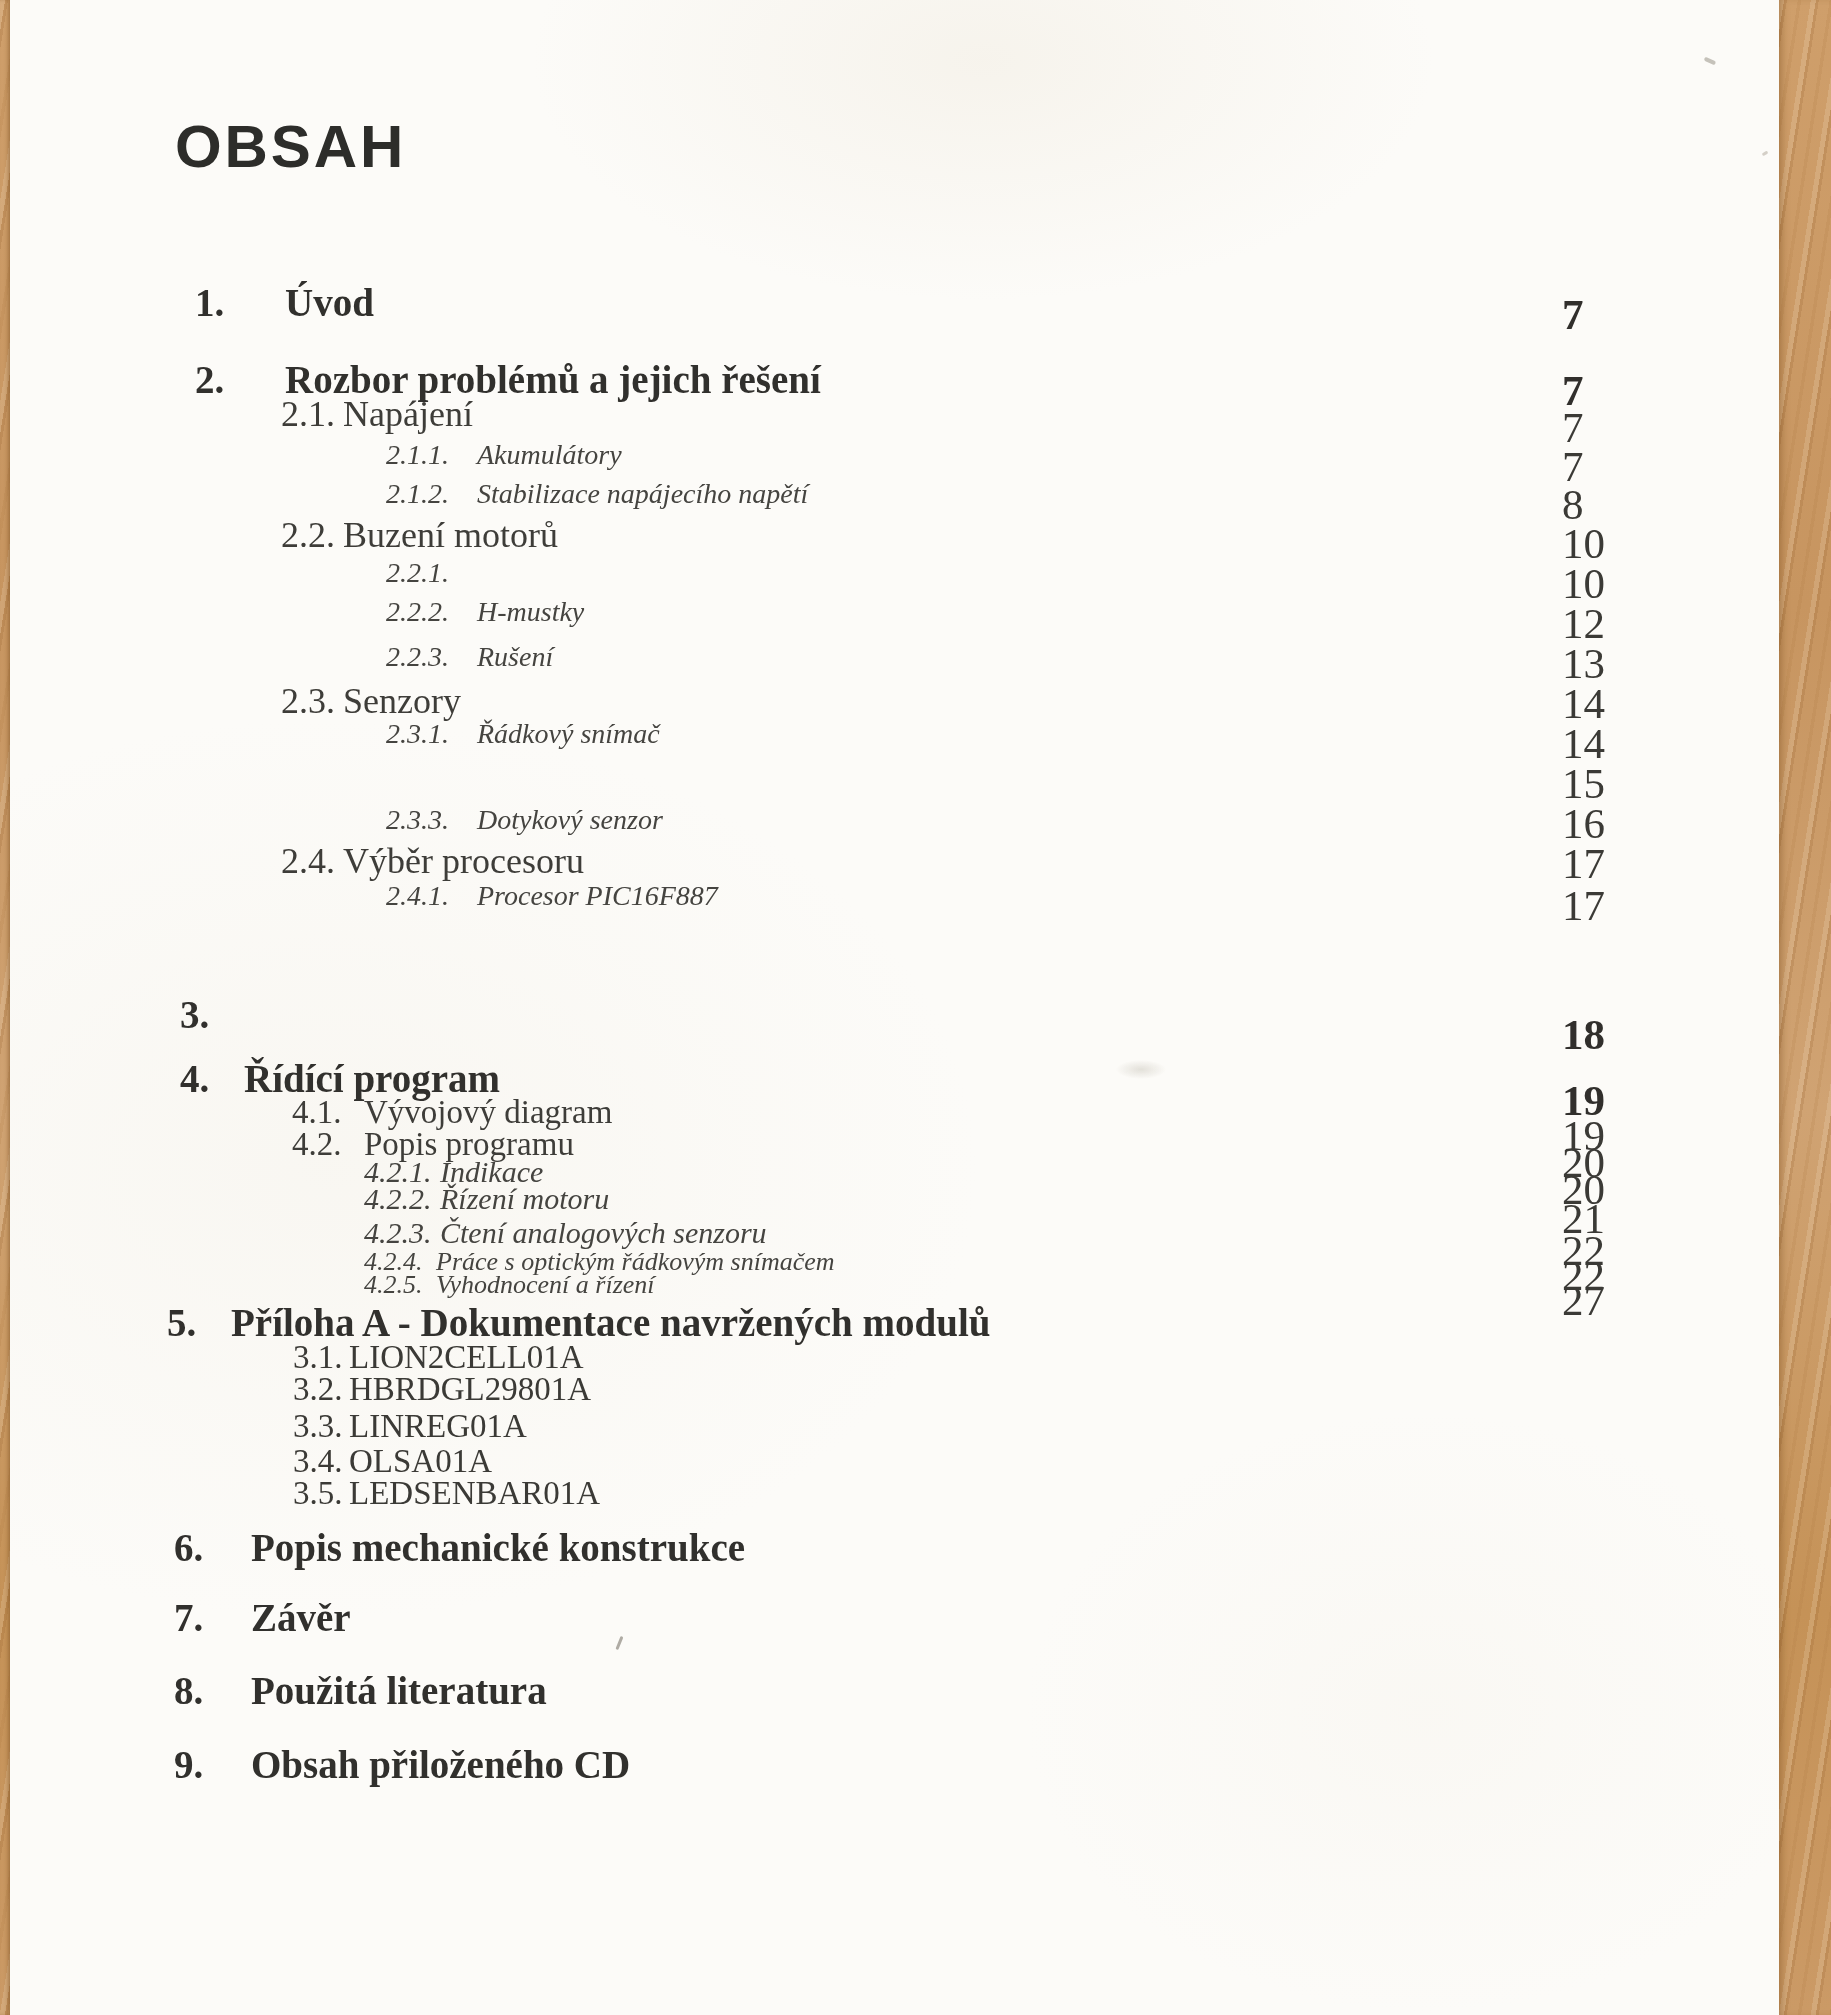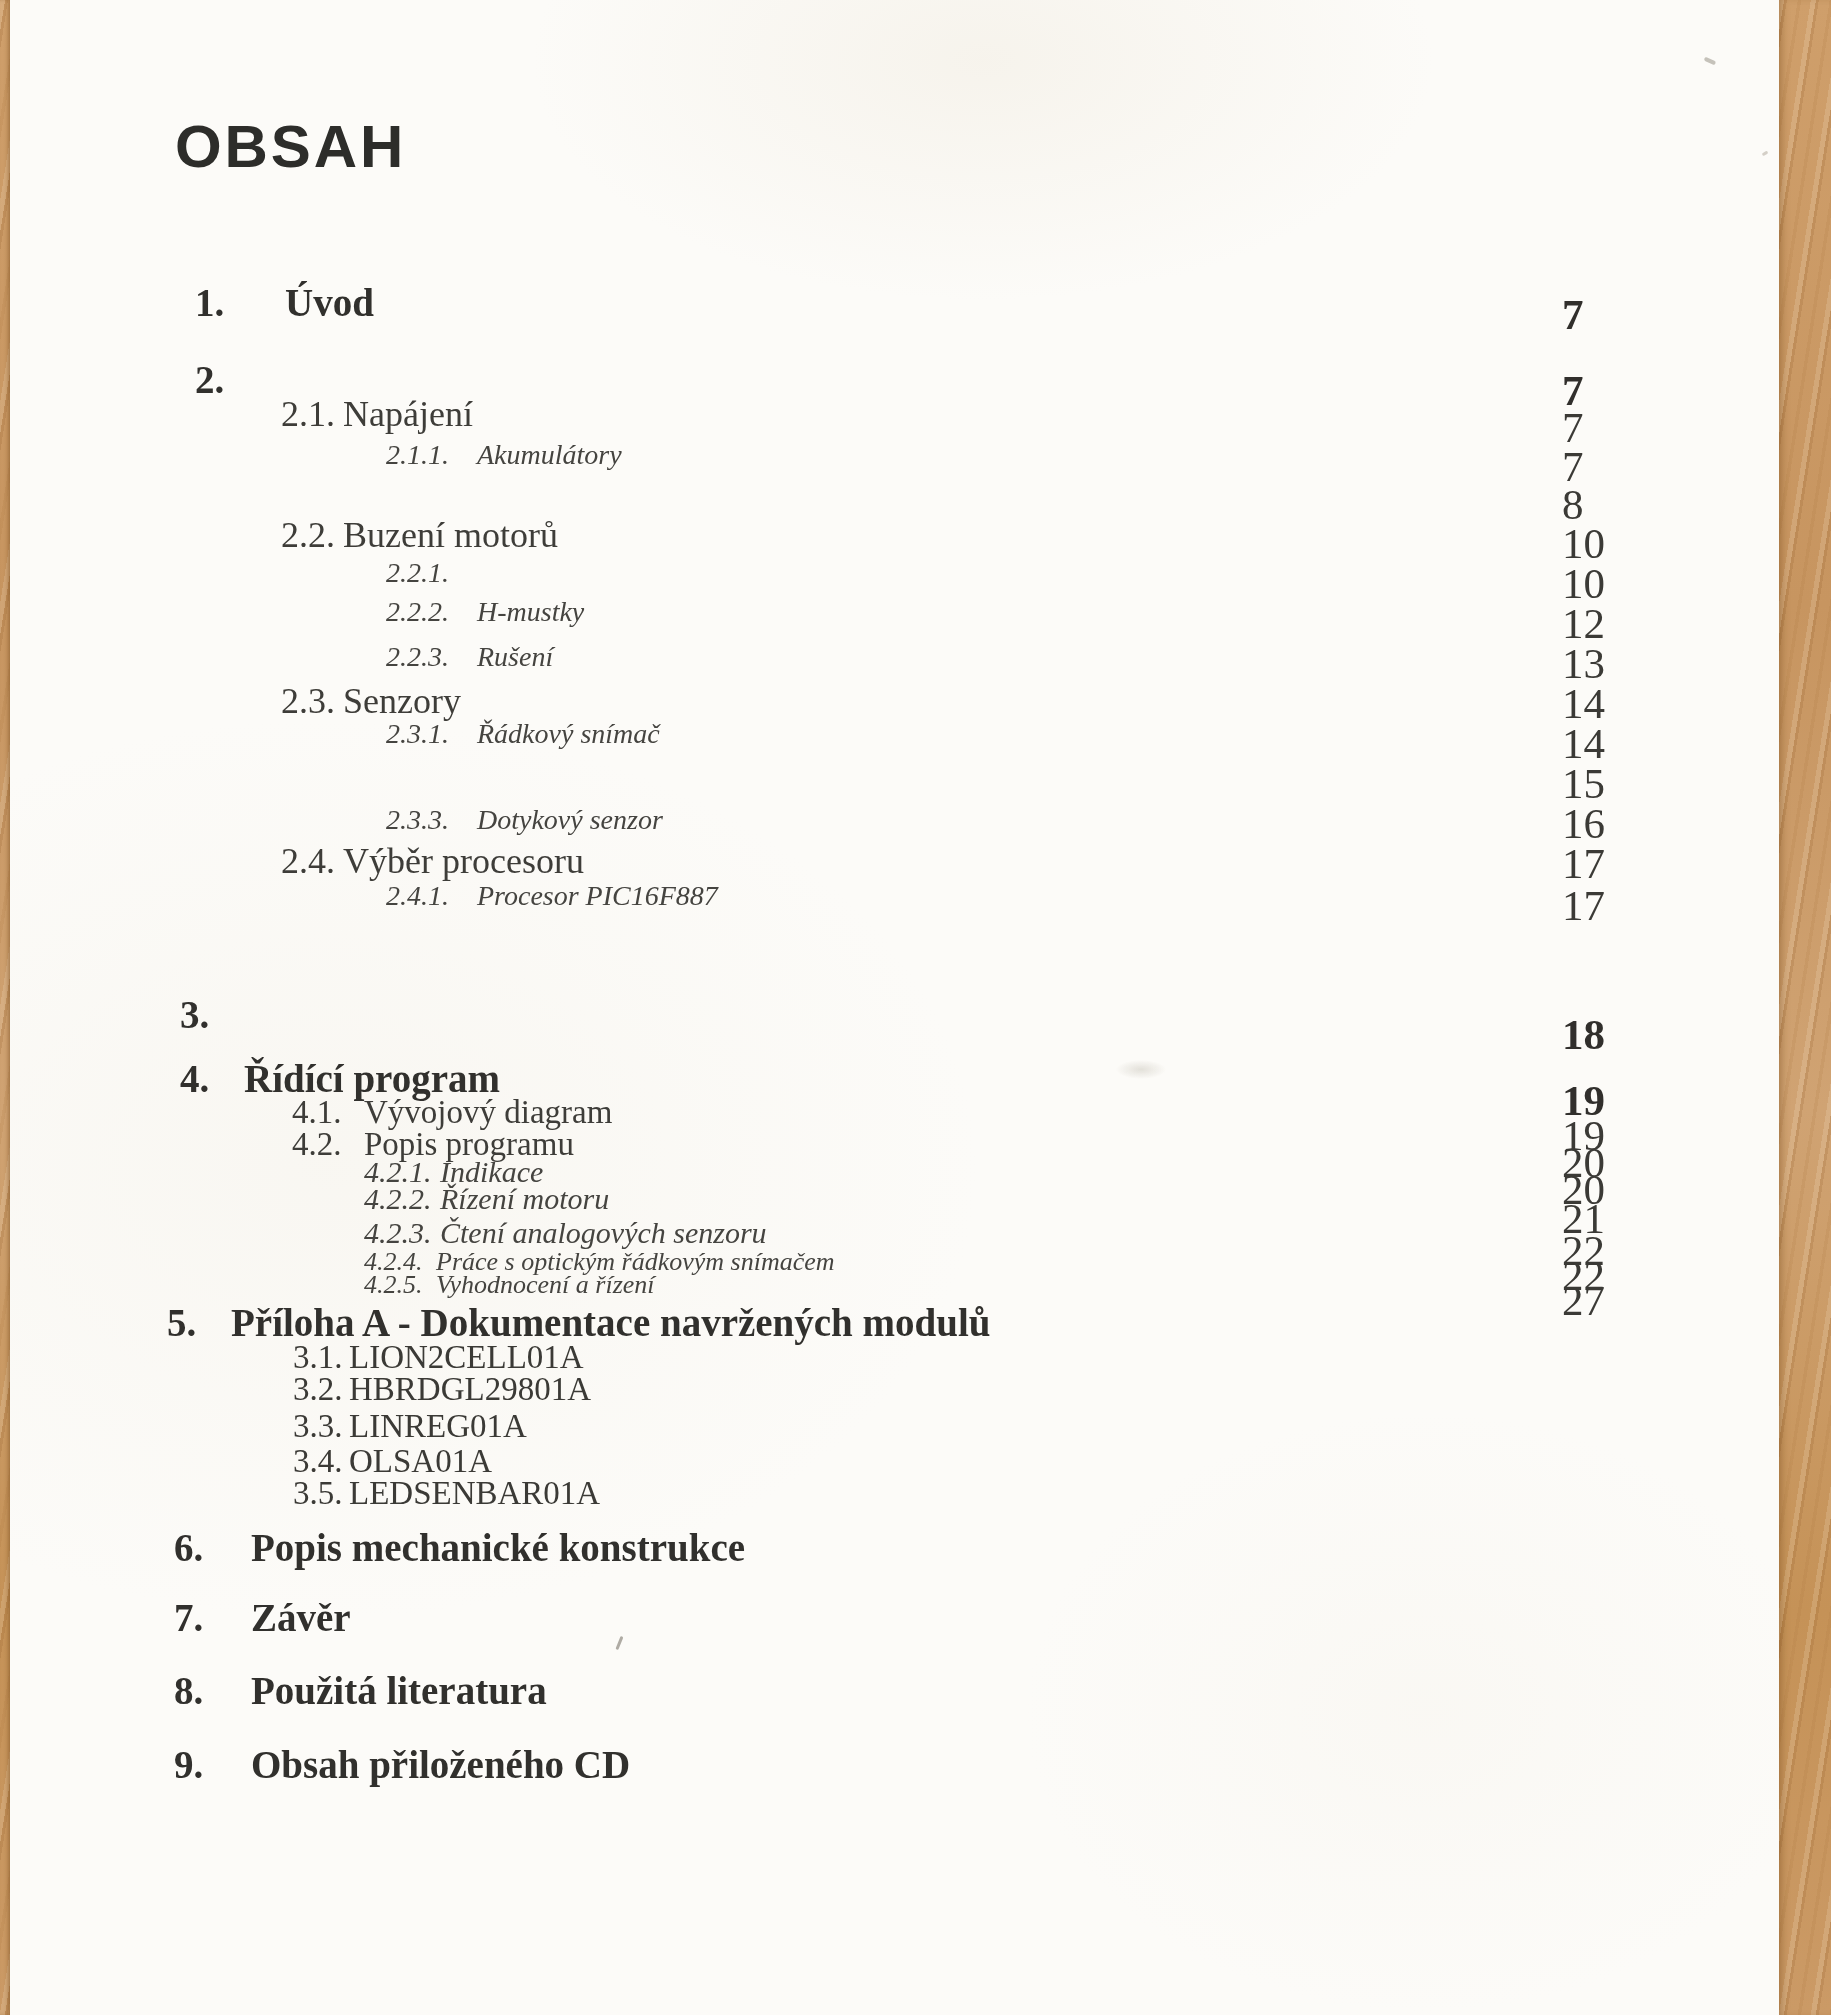--- a/index.html
+++ b/index.html
@@ -95,28 +95,33 @@
 
     <div class="obsah">OBSAH</div>
 
     <div class="row h1a" style="top:283px">
       <span class="num">1.</span>
       <span class="lbl">Úvod</span>
     </div>
 
     <div class="row h1a" style="top:360px">
       <span class="num">2.</span>
+      <span class="lbl">Rozbor problémů a jejich řešení</span>
     </div>
     <div class="row l2a" style="top:396px">
       <span class="num">2.1.</span>
       <span class="lbl">Napájení</span>
     </div>
     <div class="row l3a" style="top:441px">
       <span class="num">2.1.1.</span>
       <span class="lbl">Akumulátory</span>
+    </div>
+    <div class="row l3a" style="top:480px">
+      <span class="num">2.1.2.</span>
+      <span class="lbl">Stabilizace napájecího napětí</span>
     </div>
     <div class="row l2a" style="top:517px">
       <span class="num">2.2.</span>
       <span class="lbl">Buzení motorů</span>
     </div>
     <div class="row l3a" style="top:559px">
       <span class="num">2.2.1.</span>
     </div>
     <div class="row l3a" style="top:598px">
       <span class="num">2.2.2.</span>

